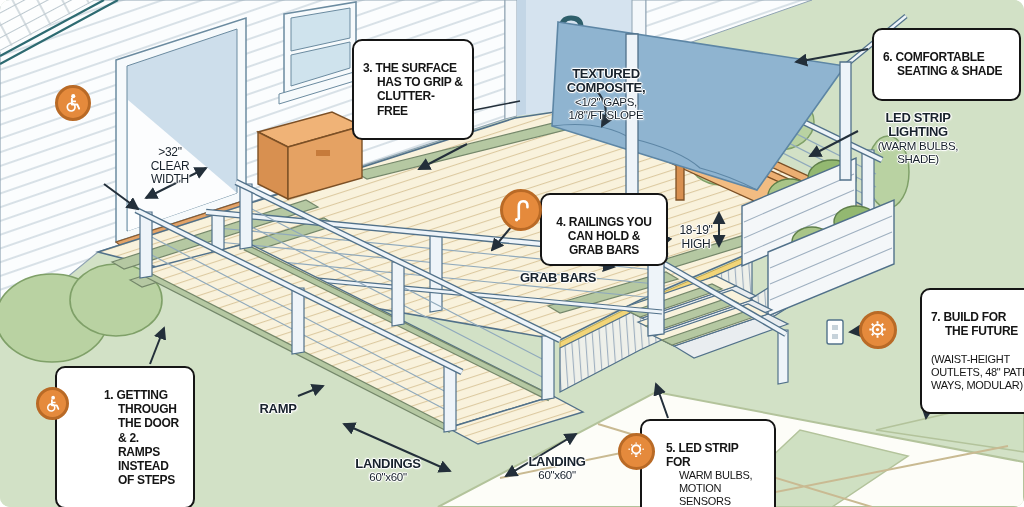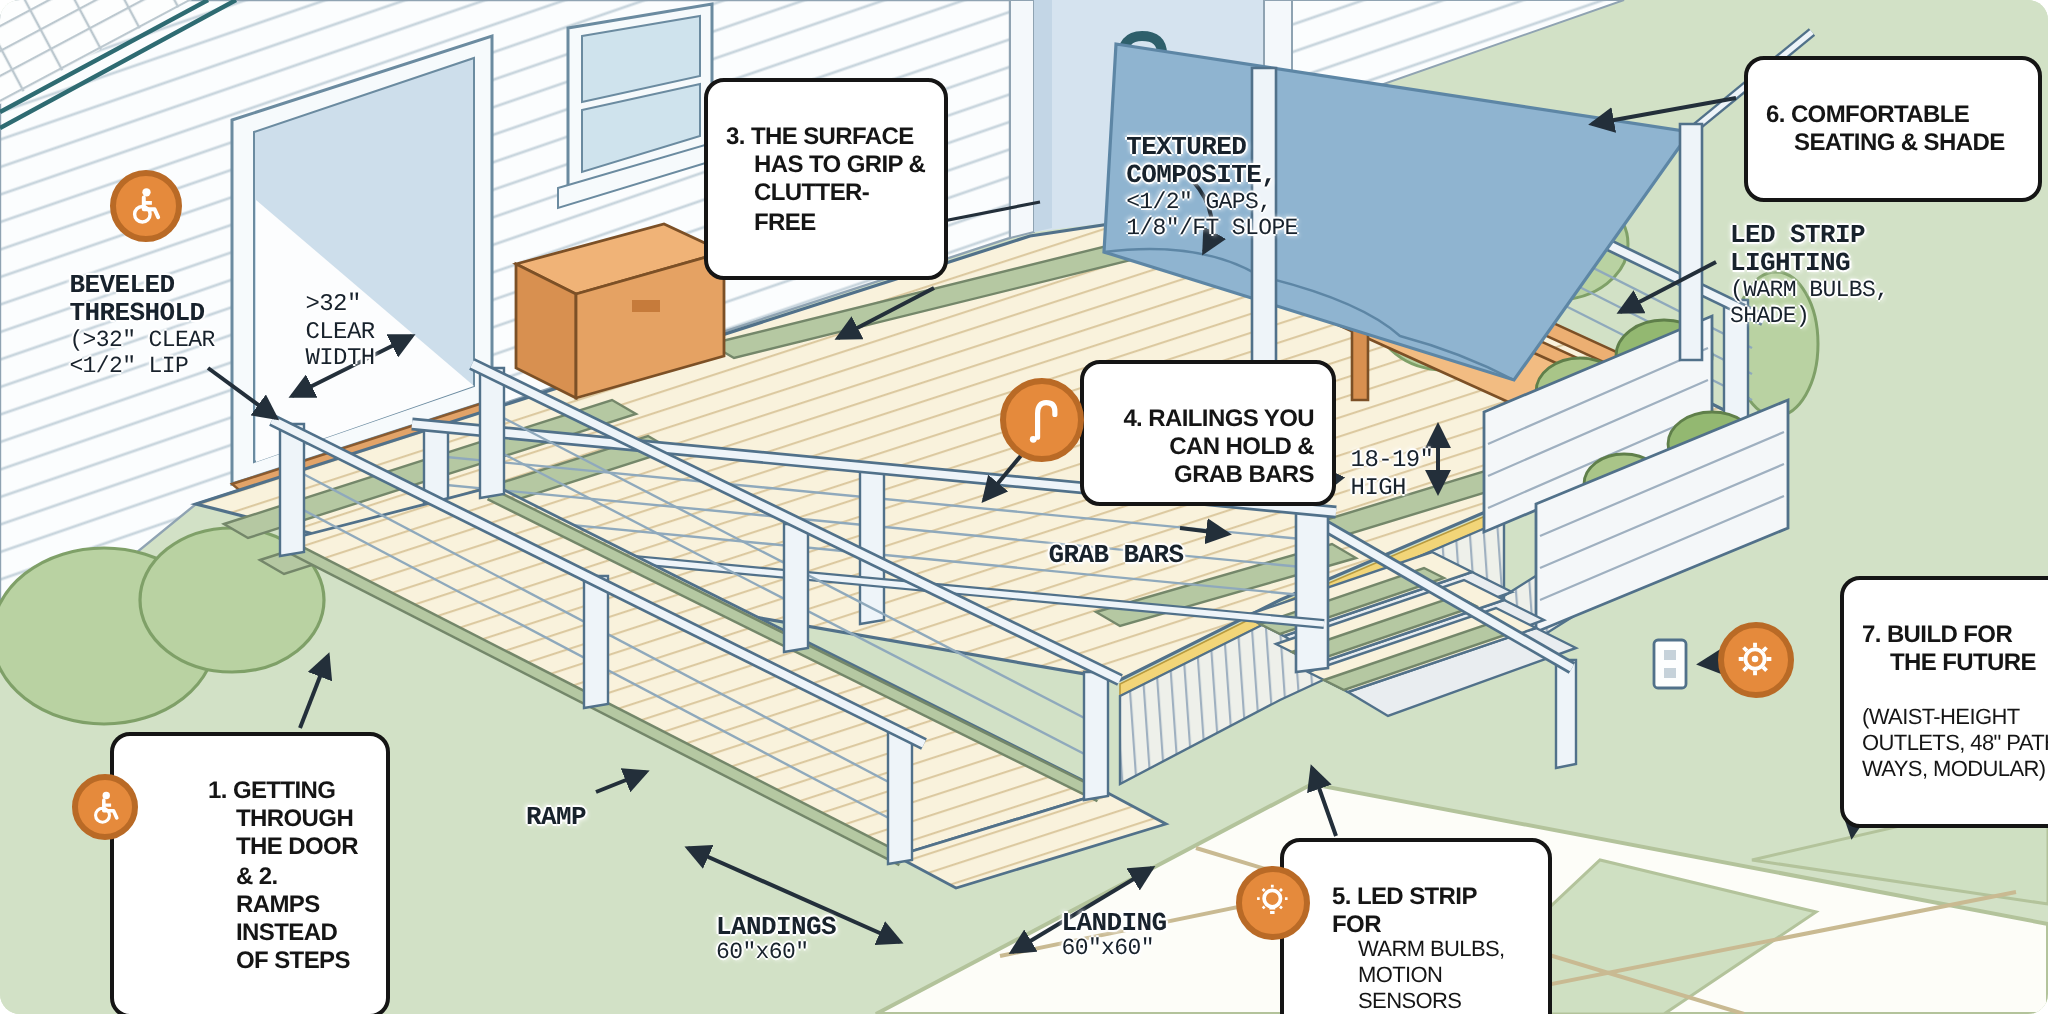--- a/index.html
+++ b/index.html
@@ -6,23 +6,23 @@
   .stage{position:relative;width:1024px;height:507px;overflow:hidden;background:#d2e1c6;
          font-family:"Liberation Sans",sans-serif;border-radius:10px;}
   .stage svg{position:absolute;left:0;top:0;}
   
   .box{position:absolute;background:#fff;border:2px solid #151515;border-radius:10px;
        padding:6px 9px 6px 9px;color:#151515;font-weight:bold;font-size:12px;line-height:1.18;
        letter-spacing:-0.3px;white-space:pre-line;box-sizing:border-box;}
   .box .t{display:block;padding-left:14px;text-indent:-14px;}
   .box .sub{display:block;font-weight:normal;font-size:11px;}
   
-  .lbl{position:absolute;transform:translateX(-50%);color:#18222c;
+  .lbl{position:absolute;transform:translateX(-50%);text-align:center;color:#18222c;
        font-weight:bold;font-size:13px;line-height:1.12;letter-spacing:-0.3px;white-space:pre-line;
-       text-shadow:0 1px 0 #fff,1px 0 0 #fff,-1px 0 0 #fff,0 -1px 0 #fff,1px 1px 2px rgba(255,255,255,.95),-1px -1px 2px rgba(255,255,255,.95);font-family:Liberation Mono, monospace;}
+       text-shadow:0 1px 0 #fff,1px 0 0 #fff,-1px 0 0 #fff,0 -1px 0 #fff,1px 1px 2px rgba(255,255,255,.95),-1px -1px 2px rgba(255,255,255,.95);}
   .lbl .sub{display:block;font-weight:normal;font-size:11.5px;}
   .lbl.small{font-size:12px;font-weight:normal;}
   
   .icn{position:absolute;border-radius:50%;background:#e58a3c;border:3px solid #b96a26;
        display:flex;align-items:center;justify-content:center;box-sizing:border-box;}
   .icn svg{position:static;width:72%;height:72%;}
 </style>
 </head>
 <body>
 
@@ -255,26 +255,20 @@
     <path d="M860,331 L850,332" marker-end="url(#ah)"></path>
     <path d="M936,372 Q929,396 926,418" marker-end="url(#ah)"></path>
     <path d="M150,364 L164,328" marker-end="url(#ah)"></path>
     <path d="M298,396 L323,386" marker-end="url(#ah)"></path>
     <path d="M344,424 L450,471" marker-start="url(#ah)" marker-end="url(#ah)"></path>
     <path d="M506,476 L576,434" marker-start="url(#ah)" marker-end="url(#ah)"></path>
     <path d="M668,418 L656,384" marker-end="url(#ah)"></path>
   </g>
 </svg>
 
-<div class="lbl" style="left:71px;top:121px;">
-  <span>BEVELED
-THRESHOLD</span>
-  <span class="sub">(&gt;32" CLEAR
-&lt;1/2" LIP</span>
-</div>
 <div class="icn" style="left:55px;top:85px;width:36px;height:36px;">
   <svg viewBox="0 0 24 24">
         <circle cx="12.5" cy="4.6" r="2.3" fill="#fff"></circle>
         <path d="M11 7.5 L11 14 L17 14 L19 18.5" stroke="#fff" stroke-width="2.2" fill="none" stroke-linecap="round" stroke-linejoin="round"></path>
         <path d="M11 10.5 L15.5 10.5" stroke="#fff" stroke-width="2"></path>
         <circle cx="10.2" cy="16.8" r="4.3" stroke="#fff" stroke-width="1.9" fill="none"></circle>
       </svg>
 </div>
 
 <div class="lbl small" style="left:170px;top:133px;">
@@ -301,21 +295,21 @@
   <span class="t">6. COMFORTABLE
 SEATING &amp; SHADE</span>
 </div>
 
 <div class="lbl" style="left:918px;top:96px;">
   <span>LED STRIP LIGHTING</span>
   <span class="sub">(WARM BULBS,
 SHADE)</span>
 </div>
 
-<div class="box" style="left:540px;top:180px;width:128px;text-align:right;">
+<div class="box" style="left:540px;top:193px;width:128px;text-align:center;">
   <span>4. RAILINGS YOU
 CAN HOLD &amp;
 GRAB BARS</span>
 </div>
 <div class="icn" style="left:500px;top:189px;width:42px;height:42px;">
   <svg viewBox="0 0 24 24">
         <path d="M10 20 L10 9 Q10 4 14 4 Q18 4 18 8 L18 9.5" stroke="#fff" stroke-width="2.4" fill="none" stroke-linecap="round"></path>
         <circle cx="8" cy="21" r="1.6" fill="#fff"></circle>
       </svg>
 </div>

